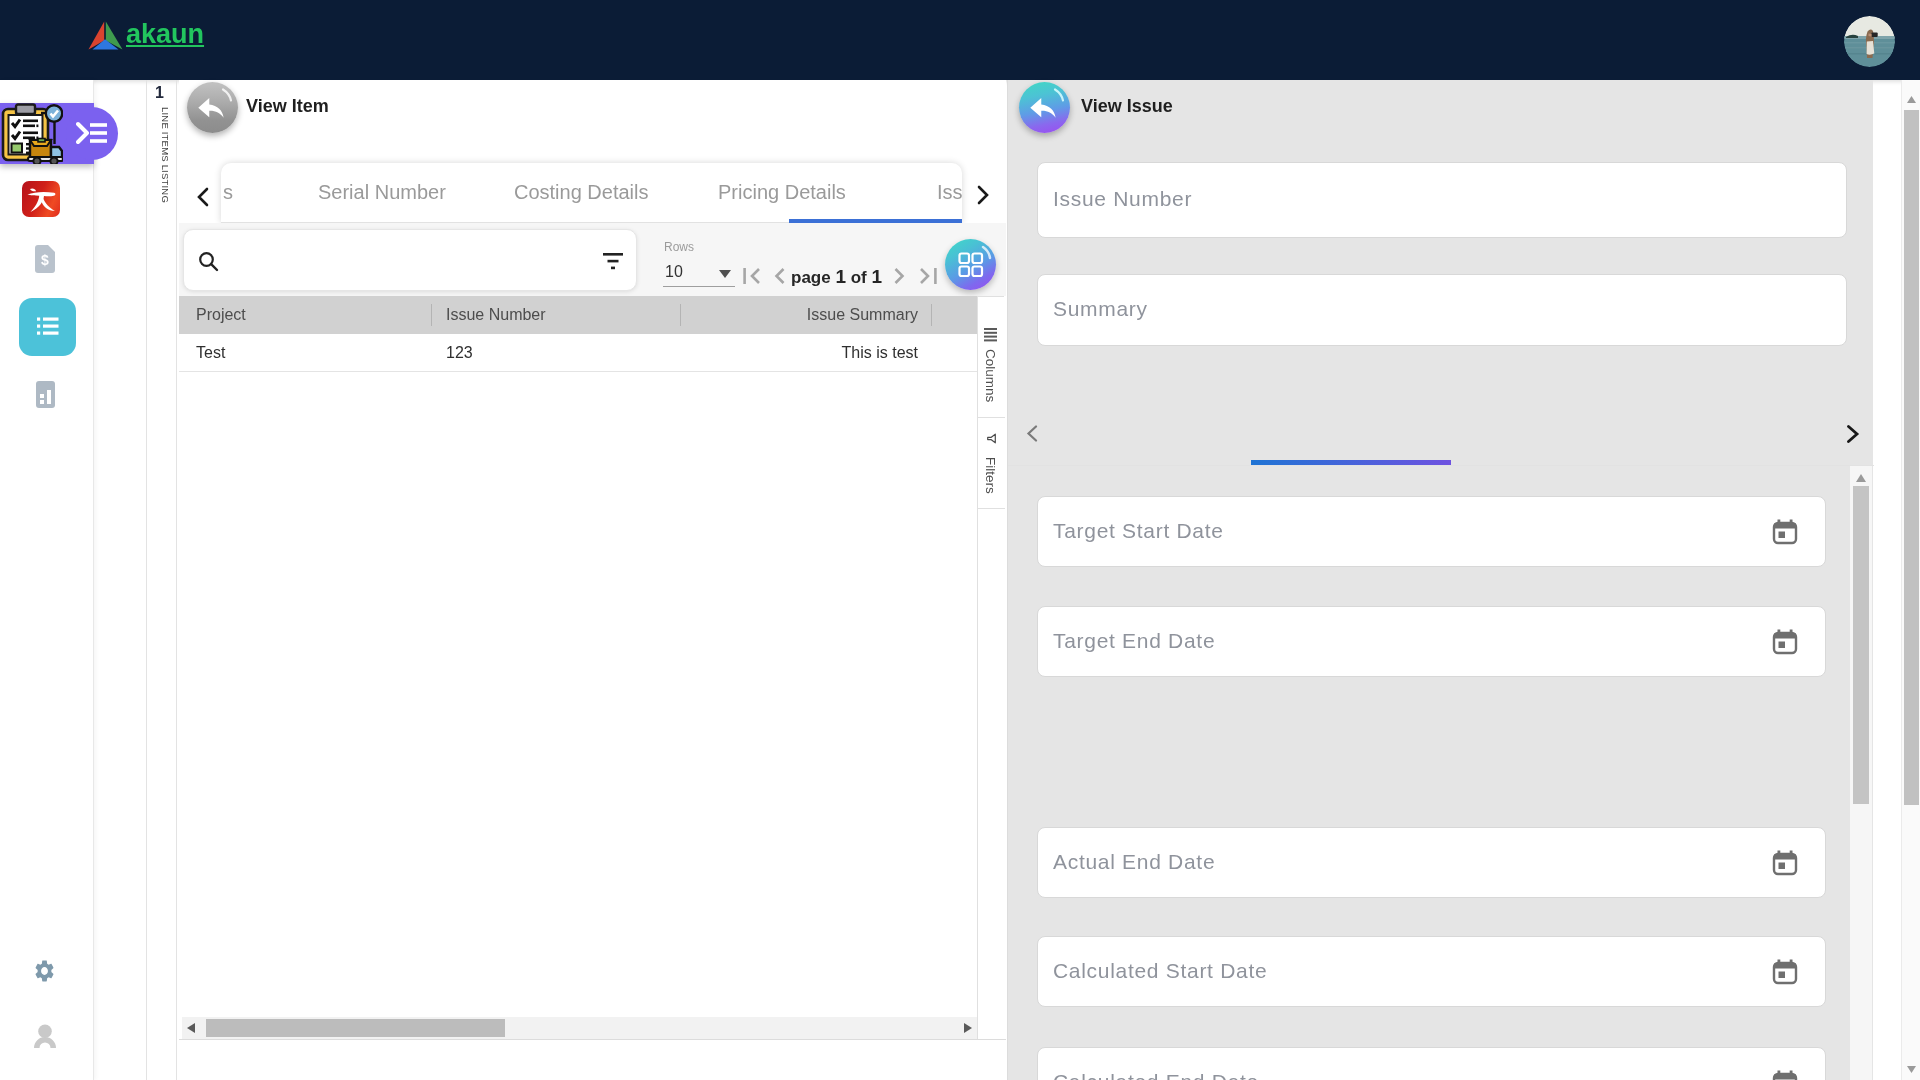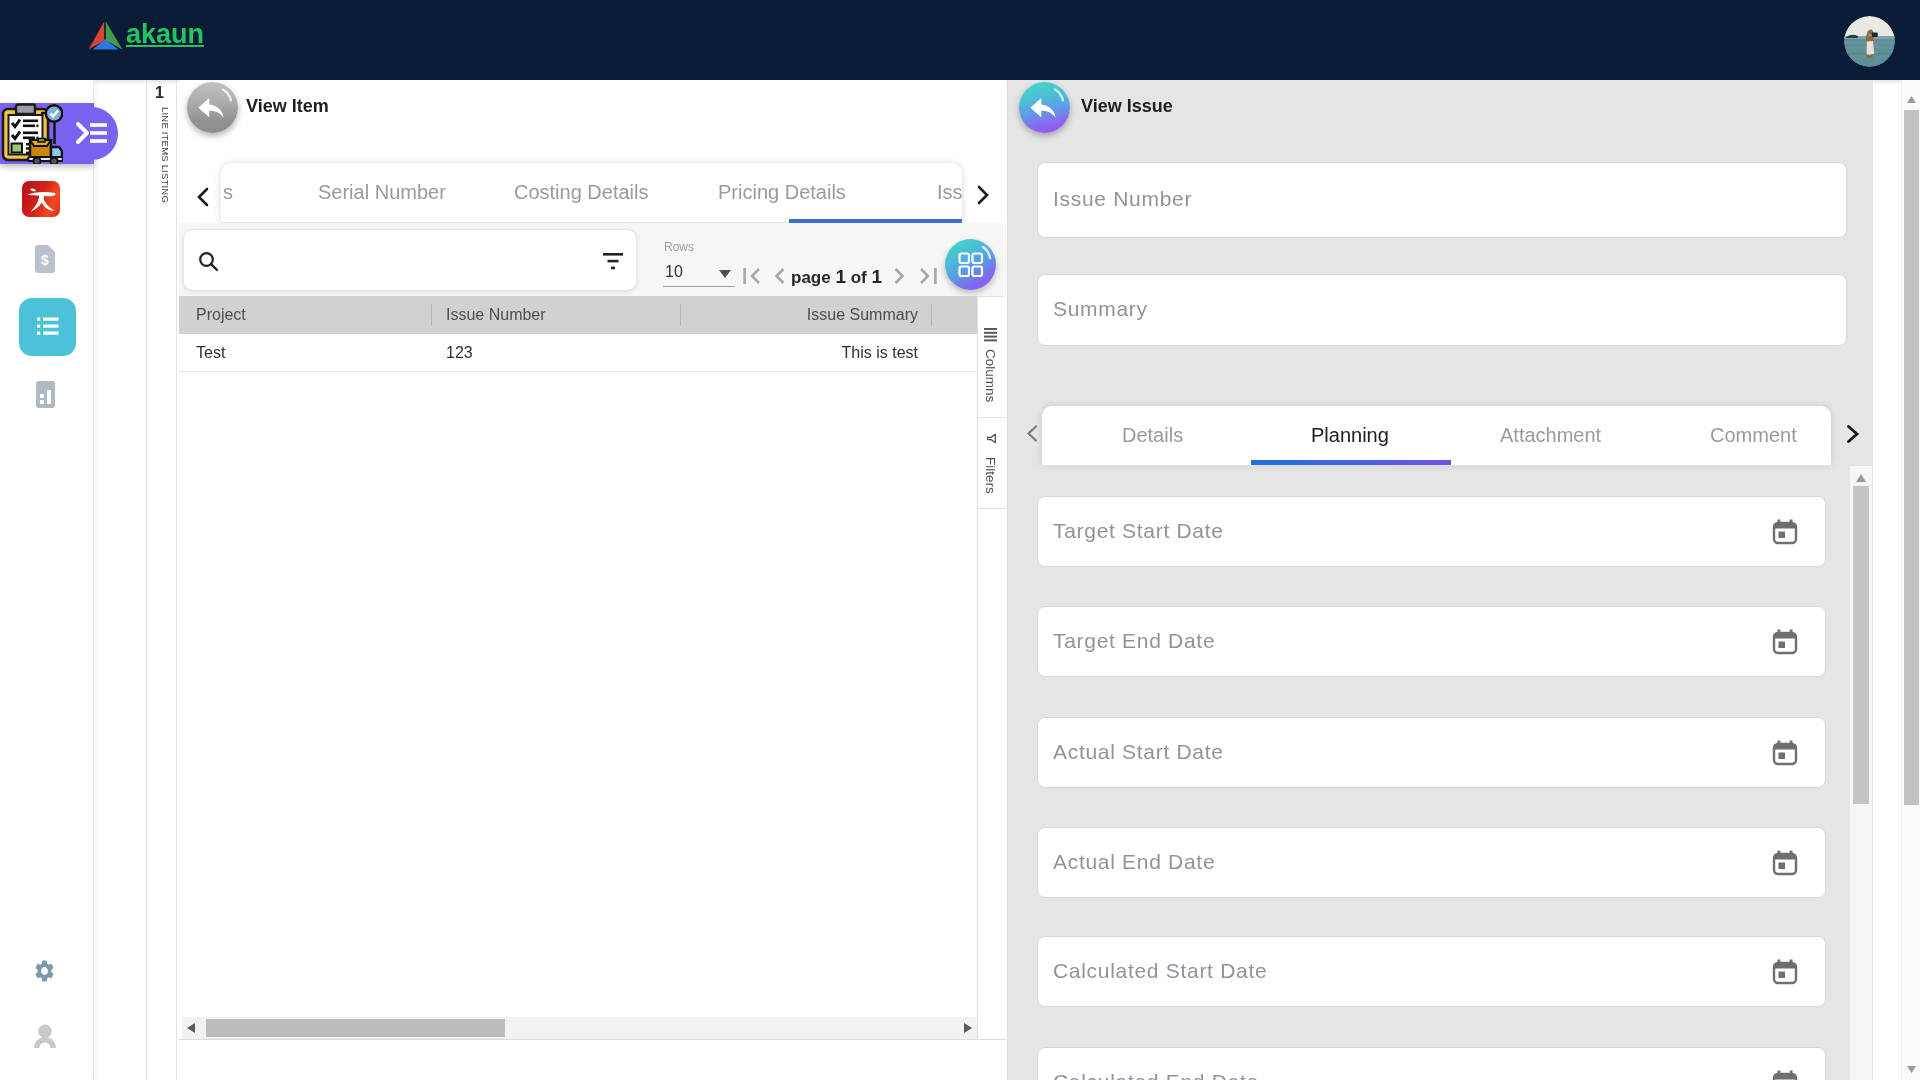--- a/index.html
+++ b/index.html
@@ -364,26 +364,20 @@
       <div class="flabel" style="top:22px;">Summary</div>
     </div>
 
     <svg class="abs chev" style="left:17px; top:345px;" width="13" height="17" viewBox="0 0 13 17">
       <path d="M11 1.5 L3.5 8.5 L11 15.5" stroke="#7a7a7a" stroke-width="2.2" fill="none" stroke-linecap="round"></path>
     </svg>
     <svg class="abs chev" style="left:838px; top:345px;" width="14" height="18" viewBox="0 0 14 18">
       <path d="M2.5 1.5 L11 9 L2.5 16.5" stroke="#181818" stroke-width="2.8" fill="none" stroke-linecap="round"></path>
     </svg>
 
-    <div class="abs" id="rtabs">
-      <div class="tabtxt" style="left:80px;">Details</div>
-      <div class="tabtxt" style="left:269px; color:#202020; font-weight:500;">Planning</div>
-      <div class="tabtxt" style="left:458px;">Attachment</div>
-      <div class="tabtxt" style="left:668px;">Comment</div>
-    </div>
     <div class="abs" id="rtabline"></div>
     <div class="abs" id="rindic"></div>
 
     <div class="ffield" style="top:416px;">
       <div class="flabel" style="top:22px;">Target Start Date</div>
       <svg class="cal" width="26" height="26" viewBox="0 0 26 26">
         <rect x="2" y="4" width="22" height="20" rx="4" fill="none" stroke="#6f6f6f" stroke-width="2.4"></rect>
         <path d="M2 6 Q2 4 4 4 L22 4 Q24 4 24 6 L24 9.5 L2 9.5 Z" fill="#6f6f6f"></path>
         <rect x="5.5" y="0.5" width="2.8" height="5" fill="#6f6f6f"></rect>
         <rect x="17.7" y="0.5" width="2.8" height="5" fill="#6f6f6f"></rect>
@@ -393,30 +387,20 @@
     <div class="ffield" style="top:526px;">
       <div class="flabel" style="top:22px;">Target End Date</div>
       <svg class="cal" width="26" height="26" viewBox="0 0 26 26">
         <rect x="2" y="4" width="22" height="20" rx="4" fill="none" stroke="#6f6f6f" stroke-width="2.4"></rect>
         <path d="M2 6 Q2 4 4 4 L22 4 Q24 4 24 6 L24 9.5 L2 9.5 Z" fill="#6f6f6f"></path>
         <rect x="5.5" y="0.5" width="2.8" height="5" fill="#6f6f6f"></rect>
         <rect x="17.7" y="0.5" width="2.8" height="5" fill="#6f6f6f"></rect>
         <rect x="6.5" y="12.5" width="6.5" height="6.5" fill="#6f6f6f"></rect>
       </svg>
     </div>
-    <div class="ffield" style="top:637px;">
-      <div class="flabel" style="top:22px;">Actual Start Date</div>
-      <svg class="cal" width="26" height="26" viewBox="0 0 26 26">
-        <rect x="2" y="4" width="22" height="20" rx="4" fill="none" stroke="#6f6f6f" stroke-width="2.4"></rect>
-        <path d="M2 6 Q2 4 4 4 L22 4 Q24 4 24 6 L24 9.5 L2 9.5 Z" fill="#6f6f6f"></path>
-        <rect x="5.5" y="0.5" width="2.8" height="5" fill="#6f6f6f"></rect>
-        <rect x="17.7" y="0.5" width="2.8" height="5" fill="#6f6f6f"></rect>
-        <rect x="6.5" y="12.5" width="6.5" height="6.5" fill="#6f6f6f"></rect>
-      </svg>
-    </div>
     <div class="ffield" style="top:747px;padding-left:26px;">
       <div class="flabel" style="top:22px;">Actual End Date</div>
       <svg class="cal" width="26" height="26" viewBox="0 0 26 26">
         <rect x="2" y="4" width="22" height="20" rx="4" fill="none" stroke="#6f6f6f" stroke-width="2.4"></rect>
         <path d="M2 6 Q2 4 4 4 L22 4 Q24 4 24 6 L24 9.5 L2 9.5 Z" fill="#6f6f6f"></path>
         <rect x="5.5" y="0.5" width="2.8" height="5" fill="#6f6f6f"></rect>
         <rect x="17.7" y="0.5" width="2.8" height="5" fill="#6f6f6f"></rect>
         <rect x="6.5" y="12.5" width="6.5" height="6.5" fill="#6f6f6f"></rect>
       </svg>
     </div>

